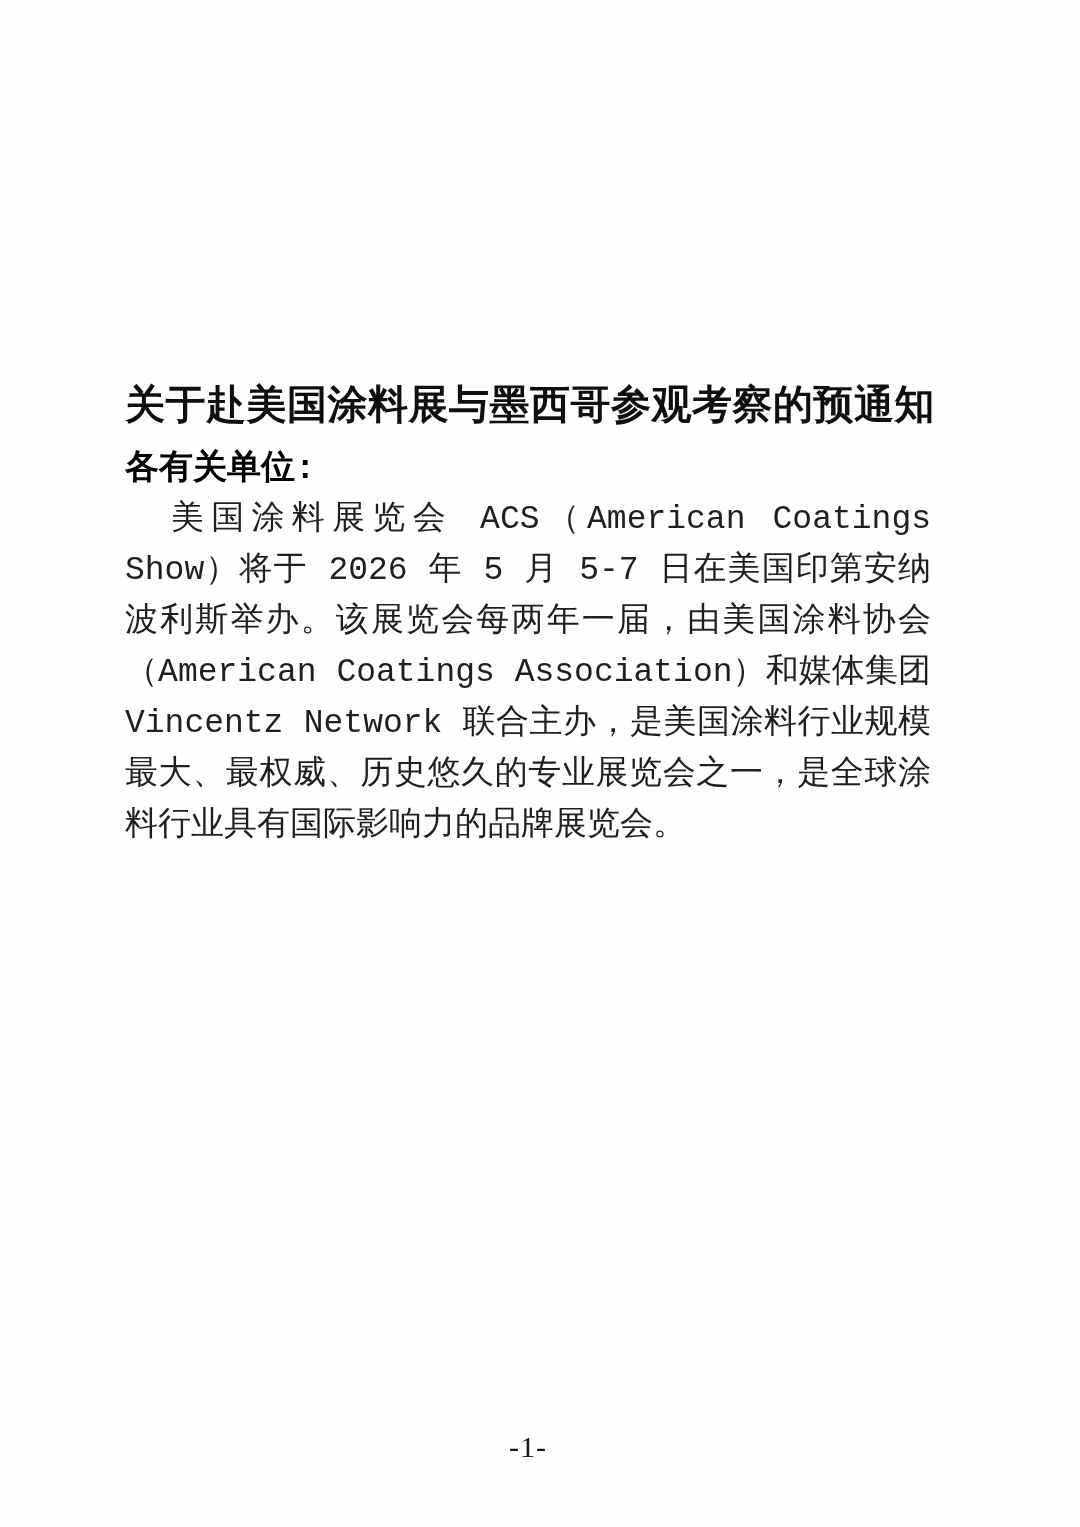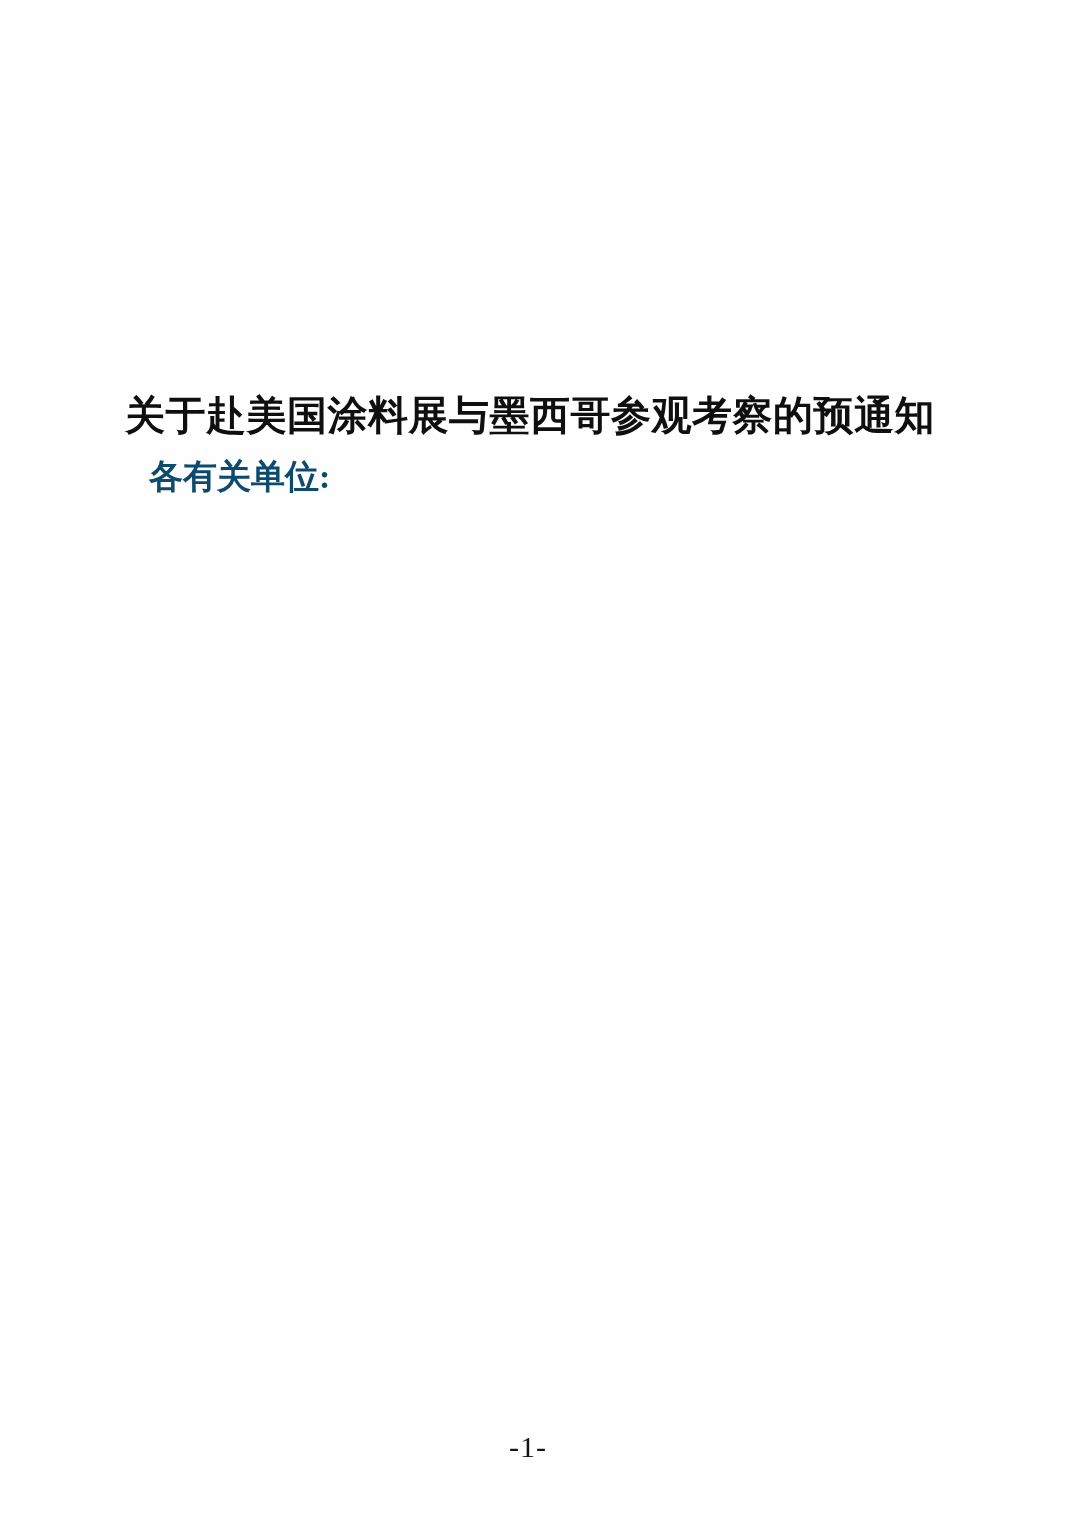--- a/index.html
+++ b/index.html
@@ -12,39 +12,39 @@
     width: 1080px;
     height: 1527px;
     background: #fefefe;
     font-family: "Liberation Serif", "DejaVu Serif", serif;
     color: #1d1d1d;
     overflow: hidden;
   }
   .content {
     position: absolute;
     left: 125px;
-    top: 392px;
+    top: 384px;
     width: 806px;
+    font-family: Liberation Mono, monospace;
   }
   .title {
     margin: 0;
     font-size: 40px;
     line-height: 48px;
     font-weight: bold;
     color: #0f0f0f;
     white-space: nowrap;
     letter-spacing: 0.5px;
   }
   .salutation {
     margin-top: 12px;
     font-size: 34px;
     line-height: 50px;
     font-weight: 600;
-    color: #0c4a6e;
-    margin-left: 24px;
+    color: #000000;
   }
   .body-text p {
     margin: 0;
     font-size: 33px;
     line-height: 51px;
     text-align: justify;
     text-justify: inter-ideograph;
     text-indent: 46px;
     color: #1f1f1f;
   }
@@ -61,16 +61,17 @@
   }
 </style>
 </head>
 <body>
 
 <div class="page">
   <div class="content">
     <h1 class="title">关于赴美国涂料展与墨西哥参观考察的预通知</h1>
     <div class="salutation">各有关单位:</div>
     <div class="body-text">
+      <p>美国涂料展览会 ACS（American Coatings Show）将于 2026 年 5 月 5-7 日在美国印第安纳波利斯举办。该展览会每两年一届，由美国涂料协会（American Coatings Association）和媒体集团 Vincentz Network 联合主办，是美国涂料行业规模最大、最权威、历史悠久的专业展览会之一，是全球涂料行业具有国际影响力的品牌展览会。</p>
     </div>
   </div>
   <div class="footer">-1-</div>
 </div>
 
 </body></html>

